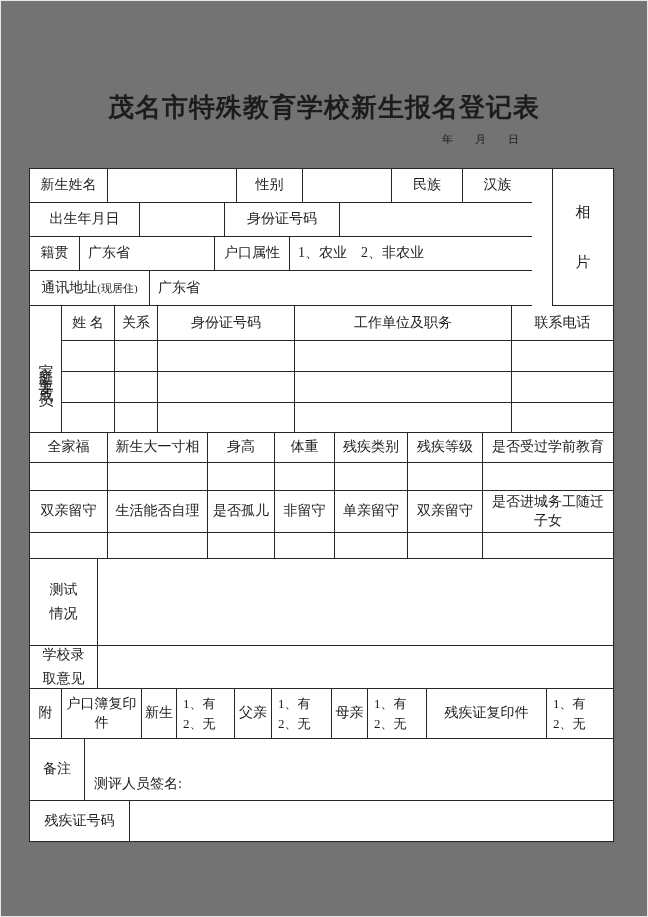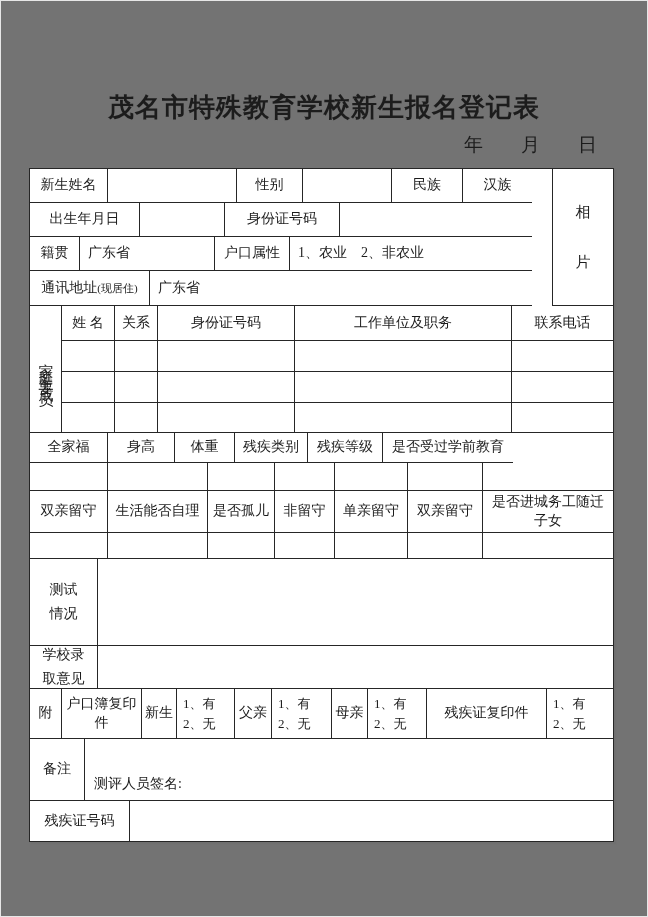--- a/index.html
+++ b/index.html
@@ -1,21 +1,21 @@
 <!DOCTYPE html>
 <html><head>
 <meta charset="utf-8">
 <style>
   html,body{margin:0;padding:0;background:#fff;}
   .page{position:relative;width:648px;height:917px;background:#737373;
         font-family:"Liberation Serif","DejaVu Serif",serif;color:#1c1c1c;
         box-shadow:inset 0 0 0 1px #e7e7e7;overflow:hidden;}
   .title{position:absolute;top:90px;left:0;width:100%;text-align:center;
          font-size:26px;font-weight:600;letter-spacing:1px;}
-  .dateline{position:absolute;top:132px;left:464px;font-size:19px;}
+  .dateline{position:absolute;top:132px;left:442px;font-size:11px;}
   .tbl{position:absolute;left:29px;top:168px;width:585px;box-sizing:border-box;
        border:1px solid #262626;background:#fff;
        box-shadow:2px 2px 1px rgba(110,110,110,0.5);}
   .row{display:flex;}
   .c{box-sizing:border-box;border-right:1px solid #262626;border-bottom:1px solid #262626;
      display:flex;align-items:center;justify-content:center;text-align:center;
      font-size:14px;line-height:1.3;flex-shrink:0;overflow:hidden;}
   .row .c:last-child{border-right:none;}
   .grow{flex:1 1 auto;}
   .leftal{justify-content:flex-start;text-align:left;padding-left:8px;}
@@ -119,20 +119,21 @@
           <div class="c" style="width:43px"></div>
           <div class="c" style="width:137px"></div>
           <div class="c" style="width:217px"></div>
           <div class="c" style="width:101px"></div>
         </div>
       </div>
     </div>
 
     <div class="row" style="height:30px">
       <div class="c" style="width:78px">全家福</div>
+      <div class="c" style="width:100px">新生大一寸相</div>
       <div class="c" style="width:67px">身高</div>
       <div class="c" style="width:60px">体重</div>
       <div class="c" style="width:73px">残疾类别</div>
       <div class="c" style="width:75px">残疾等级</div>
       <div class="c" style="width:130px">是否受过学前教育</div>
     </div>
     <div class="row" style="height:28px">
       <div class="c" style="width:78px"></div>
       <div class="c" style="width:100px"></div>
       <div class="c" style="width:67px"></div>

